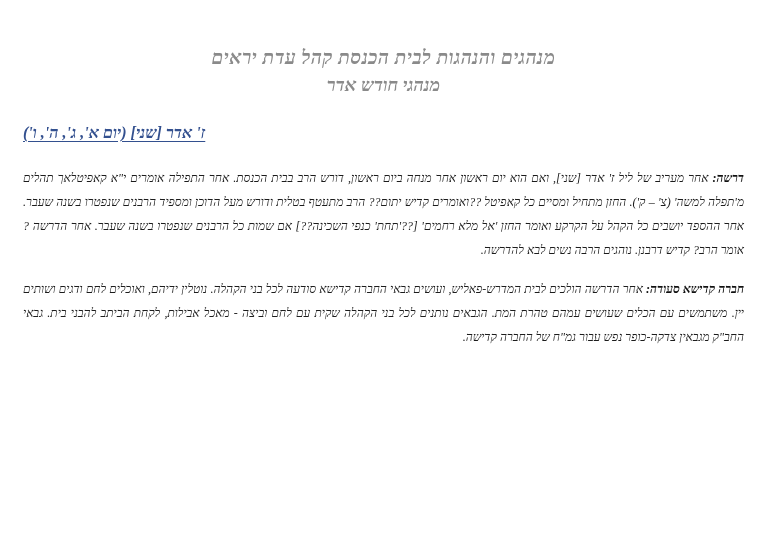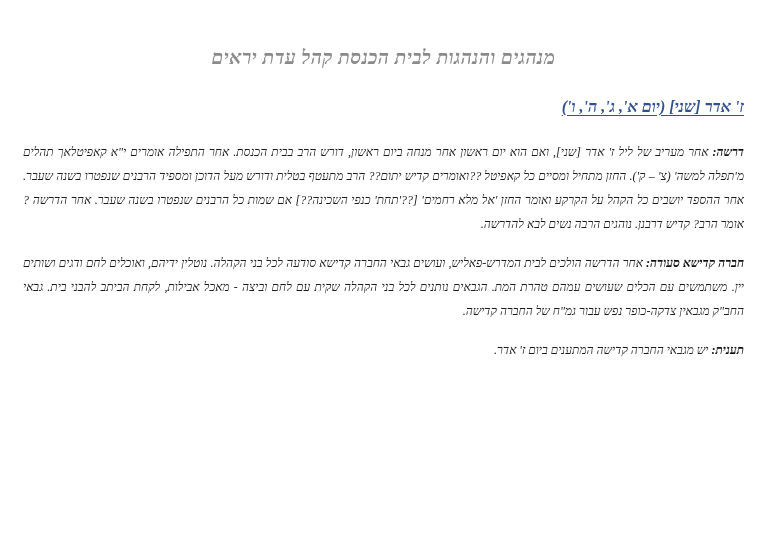--- a/index.html
+++ b/index.html
@@ -30,21 +30,21 @@
   .doc-title .t1 {
     display: block;
     font-size: 19px;
     letter-spacing: 0.5px;
   }
   .doc-title .t2 {
     display: block;
     font-size: 18px;
   }
   .link-row {
-    text-align: right;
+    text-align: left;
     margin: 26px 0 24px 0;
   }
   .section-link {
     color: #33508f;
     font-size: 16px;
     font-weight: bold;
     text-decoration: underline;
     text-underline-offset: 3px;
     cursor: pointer;
   }
@@ -64,25 +64,25 @@
     margin-bottom: 0;
   }
 </style>
 </head>
 <body>
 
 <div class="page">
 
   <h1 class="doc-title">
     <span class="t1">מנהגים והנהגות לבית הכנסת קהל עדת יראים</span>
+    <span class="t2">מנהגי חודש אדר</span>
   </h1>
 
   <div class="link-row">
     <a class="section-link">ז' אדר [שני] (יום א', ג', ה', ו')</a>
   </div>
 
   <p class="body-para" dir="rtl"><strong class="lead">דרשה:</strong><span> אחר מעריב של ליל ז' אדר [שני], ואם הוא יום ראשון אחר מנחה ביום ראשון, דורש הרב בבית הכנסת. אחר התפילה אומרים י"א קאפיטלאך תהלים מ'תפלה למשה' (צ' – ק'). החזן מתחיל ומסיים כל קאפיטל ??ואומרים קדיש יתום?? הרב מתעטף בטלית ודורש מעל הדוכן ומספיד הרבנים שנפטרו בשנה שעבר. אחר ההספד יושבים כל הקהל על הקרקע ואומר החזן 'אל מלא רחמים' [??'תחת' כנפי השכינה??] אם שמות כל הרבנים שנפטרו בשנה שעבר. אחר הדרשה ?אומר הרב? קדיש דרבנן. נוהגים הרבה נשים לבא להדרשה.</span></p>
 
   <p class="body-para" dir="rtl"><strong class="lead">חברה קדישא סעודה:</strong><span> אחר הדרשה הולכים לבית המדרש-פאליש, ועושים גבאי החברה קדישא סודעה לכל בני הקהלה. נוטלין ידיהם, ואוכלים לחם ודגים ושותים יין. משתמשים עם הכלים שעושים עמהם טהרת המת. הגבאים נותנים לכל בני הקהלה שקית עם לחם וביצה - מאכל אבילות, לקחת הביתב להבני בית. גבאי החב"ק מגבאין צדקה-כופר נפש עבור גמ"ח של החברה קדישה.</span></p>
 
-  <p class="body-para last" dir="rtl"><strong class="lead">תענית:</strong><span> יש מגבאי החברה קדישה המתענים ביום ז' אדר.</span></p>
 
 </div>
 
 </body></html>

